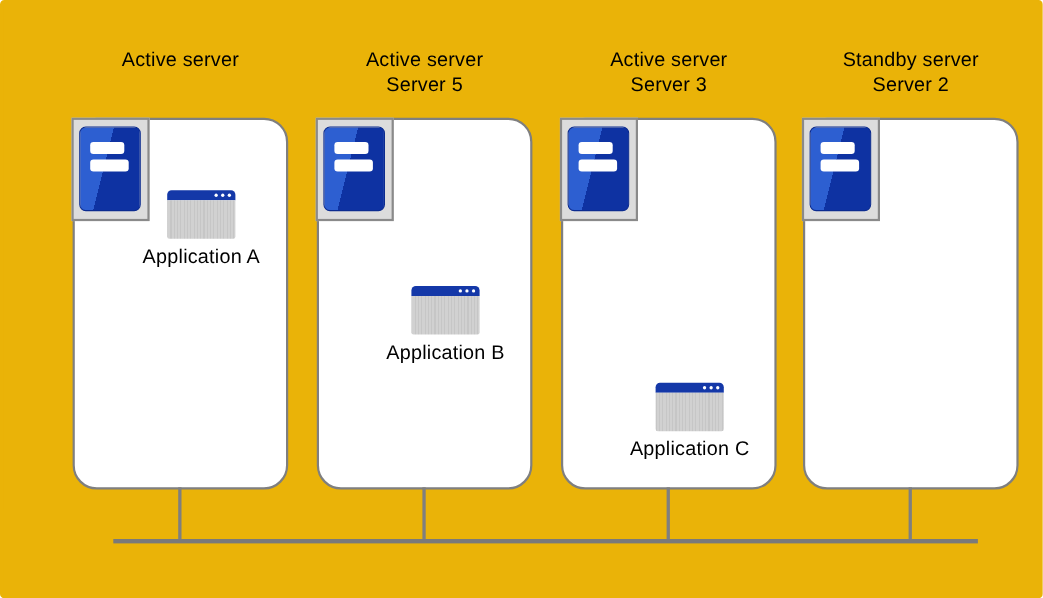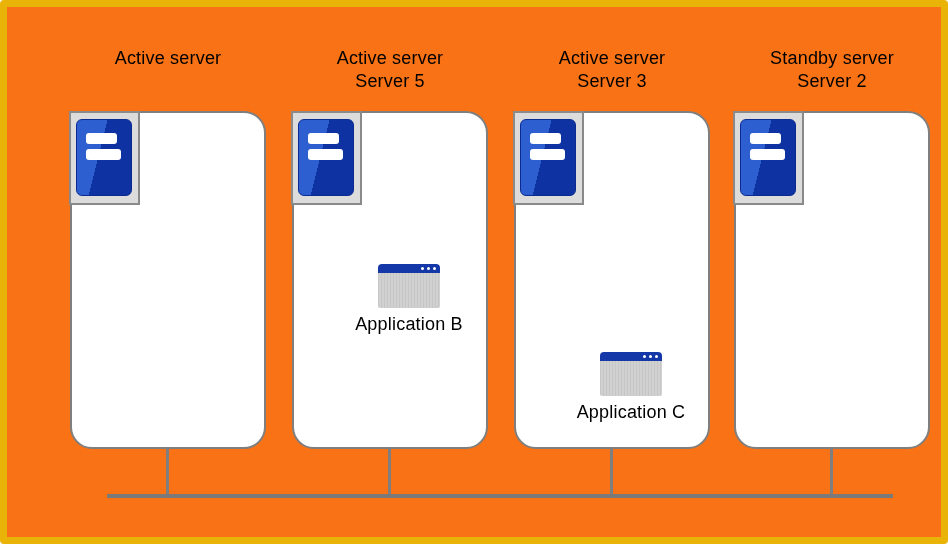--- a/index.html
+++ b/index.html
@@ -5,22 +5,22 @@
   * { box-sizing: border-box; margin: 0; padding: 0; }
   html, body { background: #ffffff; }
   body {
     font-family: "Liberation Sans", sans-serif;
     width: 948px; height: 544px;
     position: relative;
   }
   .canvas {
     position: absolute; left: 0; top: 0;
     width: 948px; height: 544px;
-    background: #f97316;
-    border: 7px solid #eab308;
+    background: #eab308;
+    border: 3px solid #eab308;
     border-radius: 4px;
     overflow: hidden;
   }
   
   .server-title {
     position: absolute; top: 40px; width: 196px;
     text-align: center; color: #000000;
     font-size: 18px; line-height: 23px; letter-spacing: 0.2px;
   }
   
@@ -134,20 +134,31 @@
   </div>
   <div class="server-box" style="left:727px">
     <div class="server-icon-frame">
       <div class="tower">
         <div class="tower-bar bar1"></div>
         <div class="tower-bar bar2"></div>
       </div>
     </div>
   </div>
 
+  <div class="app" style="left:110px; top:170px">
+    <div class="window-icon">
+      <div class="window-titlebar">
+        <span class="window-dot"></span>
+        <span class="window-dot"></span>
+        <span class="window-dot"></span>
+      </div>
+      <div class="window-body"></div>
+    </div>
+    <div class="app-label">Application A</div>
+  </div>
 
   <div class="app" style="left:554px; top:345px">
     <div class="window-icon">
       <div class="window-titlebar">
         <span class="window-dot"></span>
         <span class="window-dot"></span>
         <span class="window-dot"></span>
       </div>
       <div class="window-body"></div>
     </div>

